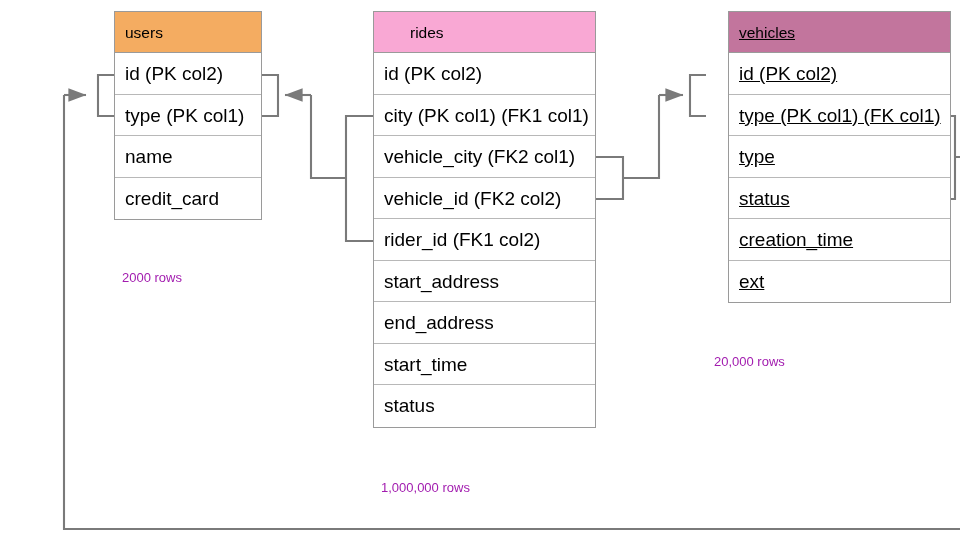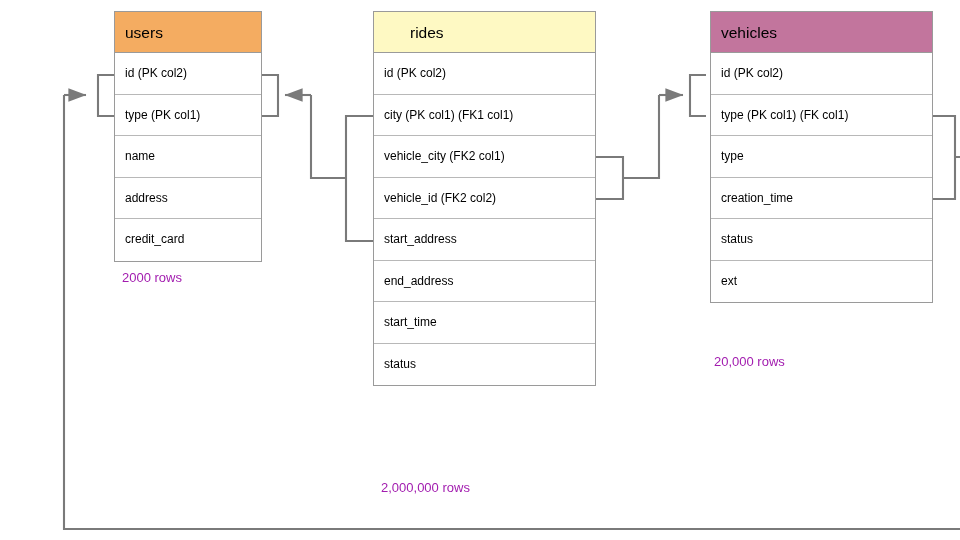--- a/index.html
+++ b/index.html
@@ -44,21 +44,21 @@
     color: #000000;
     border-bottom: 1px solid #9a9a9a;
     white-space: nowrap;
     overflow: hidden;
   }
   .entity-field {
     box-sizing: border-box;
     height: 41.5px;
     line-height: 41.5px;
     padding: 0 0 0 10px;
-    font-size: 12px;
+    font-size: 19px;
     border-bottom: 1px solid #b8b8b8;
     background: #ffffff;
     white-space: nowrap;
     overflow: hidden;
   }
   .entity-field.last-field {
     border-bottom: none;
   }
   .row-count {
     position: absolute;
@@ -108,42 +108,42 @@
 
       <path d="M 72 75 L 56 75 L 56 116 L 72 116"></path>
     </g>
   </svg>
 
   <div class="entity-table" style="left:72px; top:11px; width:148px;">
     <div class="entity-header" style="background:#F4AC61;">users</div>
     <div class="entity-field">id (PK col2)</div>
     <div class="entity-field">type (PK col1)</div>
     <div class="entity-field">name</div>
-    <div class="entity-field">address</div>
     <div class="entity-field last-field">credit_card</div>
   </div>
   <div class="row-count" style="left:80px; top:270px;">2000 rows</div>
 
   <div class="entity-table" style="left:331px; top:11px; width:223px;">
-    <div class="entity-header" style="background:#fef9c3;padding-left:36px;">rides</div>
+    <div class="entity-header" style="background:#f9a8d4;padding-left:36px;">rides</div>
     <div class="entity-field">id (PK col2)</div>
     <div class="entity-field">city (PK col1) (FK1 col1)</div>
     <div class="entity-field">vehicle_city (FK2 col1)</div>
     <div class="entity-field">vehicle_id (FK2 col2)</div>
+    <div class="entity-field">rider_id (FK1 col2)</div>
     <div class="entity-field">start_address</div>
     <div class="entity-field">end_address</div>
     <div class="entity-field">start_time</div>
     <div class="entity-field last-field">status</div>
   </div>
-  <div class="row-count" style="left:339px; top:480px;">2,000,000 rows</div>
+  <div class="row-count" style="left:339px; top:480px;">1,000,000 rows</div>
 
-  <div class="entity-table" style="left:668px; top:11px; width:223px;">
+  <div class="entity-table" style="left:686px; top:11px; width:223px;text-decoration:underline;">
     <div class="entity-header" style="background:#C2759D;">vehicles</div>
     <div class="entity-field">id (PK col2)</div>
     <div class="entity-field">type (PK col1) (FK col1)</div>
     <div class="entity-field">type</div>
+    <div class="entity-field">status</div>
     <div class="entity-field">creation_time</div>
-    <div class="entity-field">status</div>
     <div class="entity-field last-field">ext</div>
   </div>
   <div class="row-count" style="left:672px; top:354px;">20,000 rows</div>
 
 </div>
 
 </body></html>

